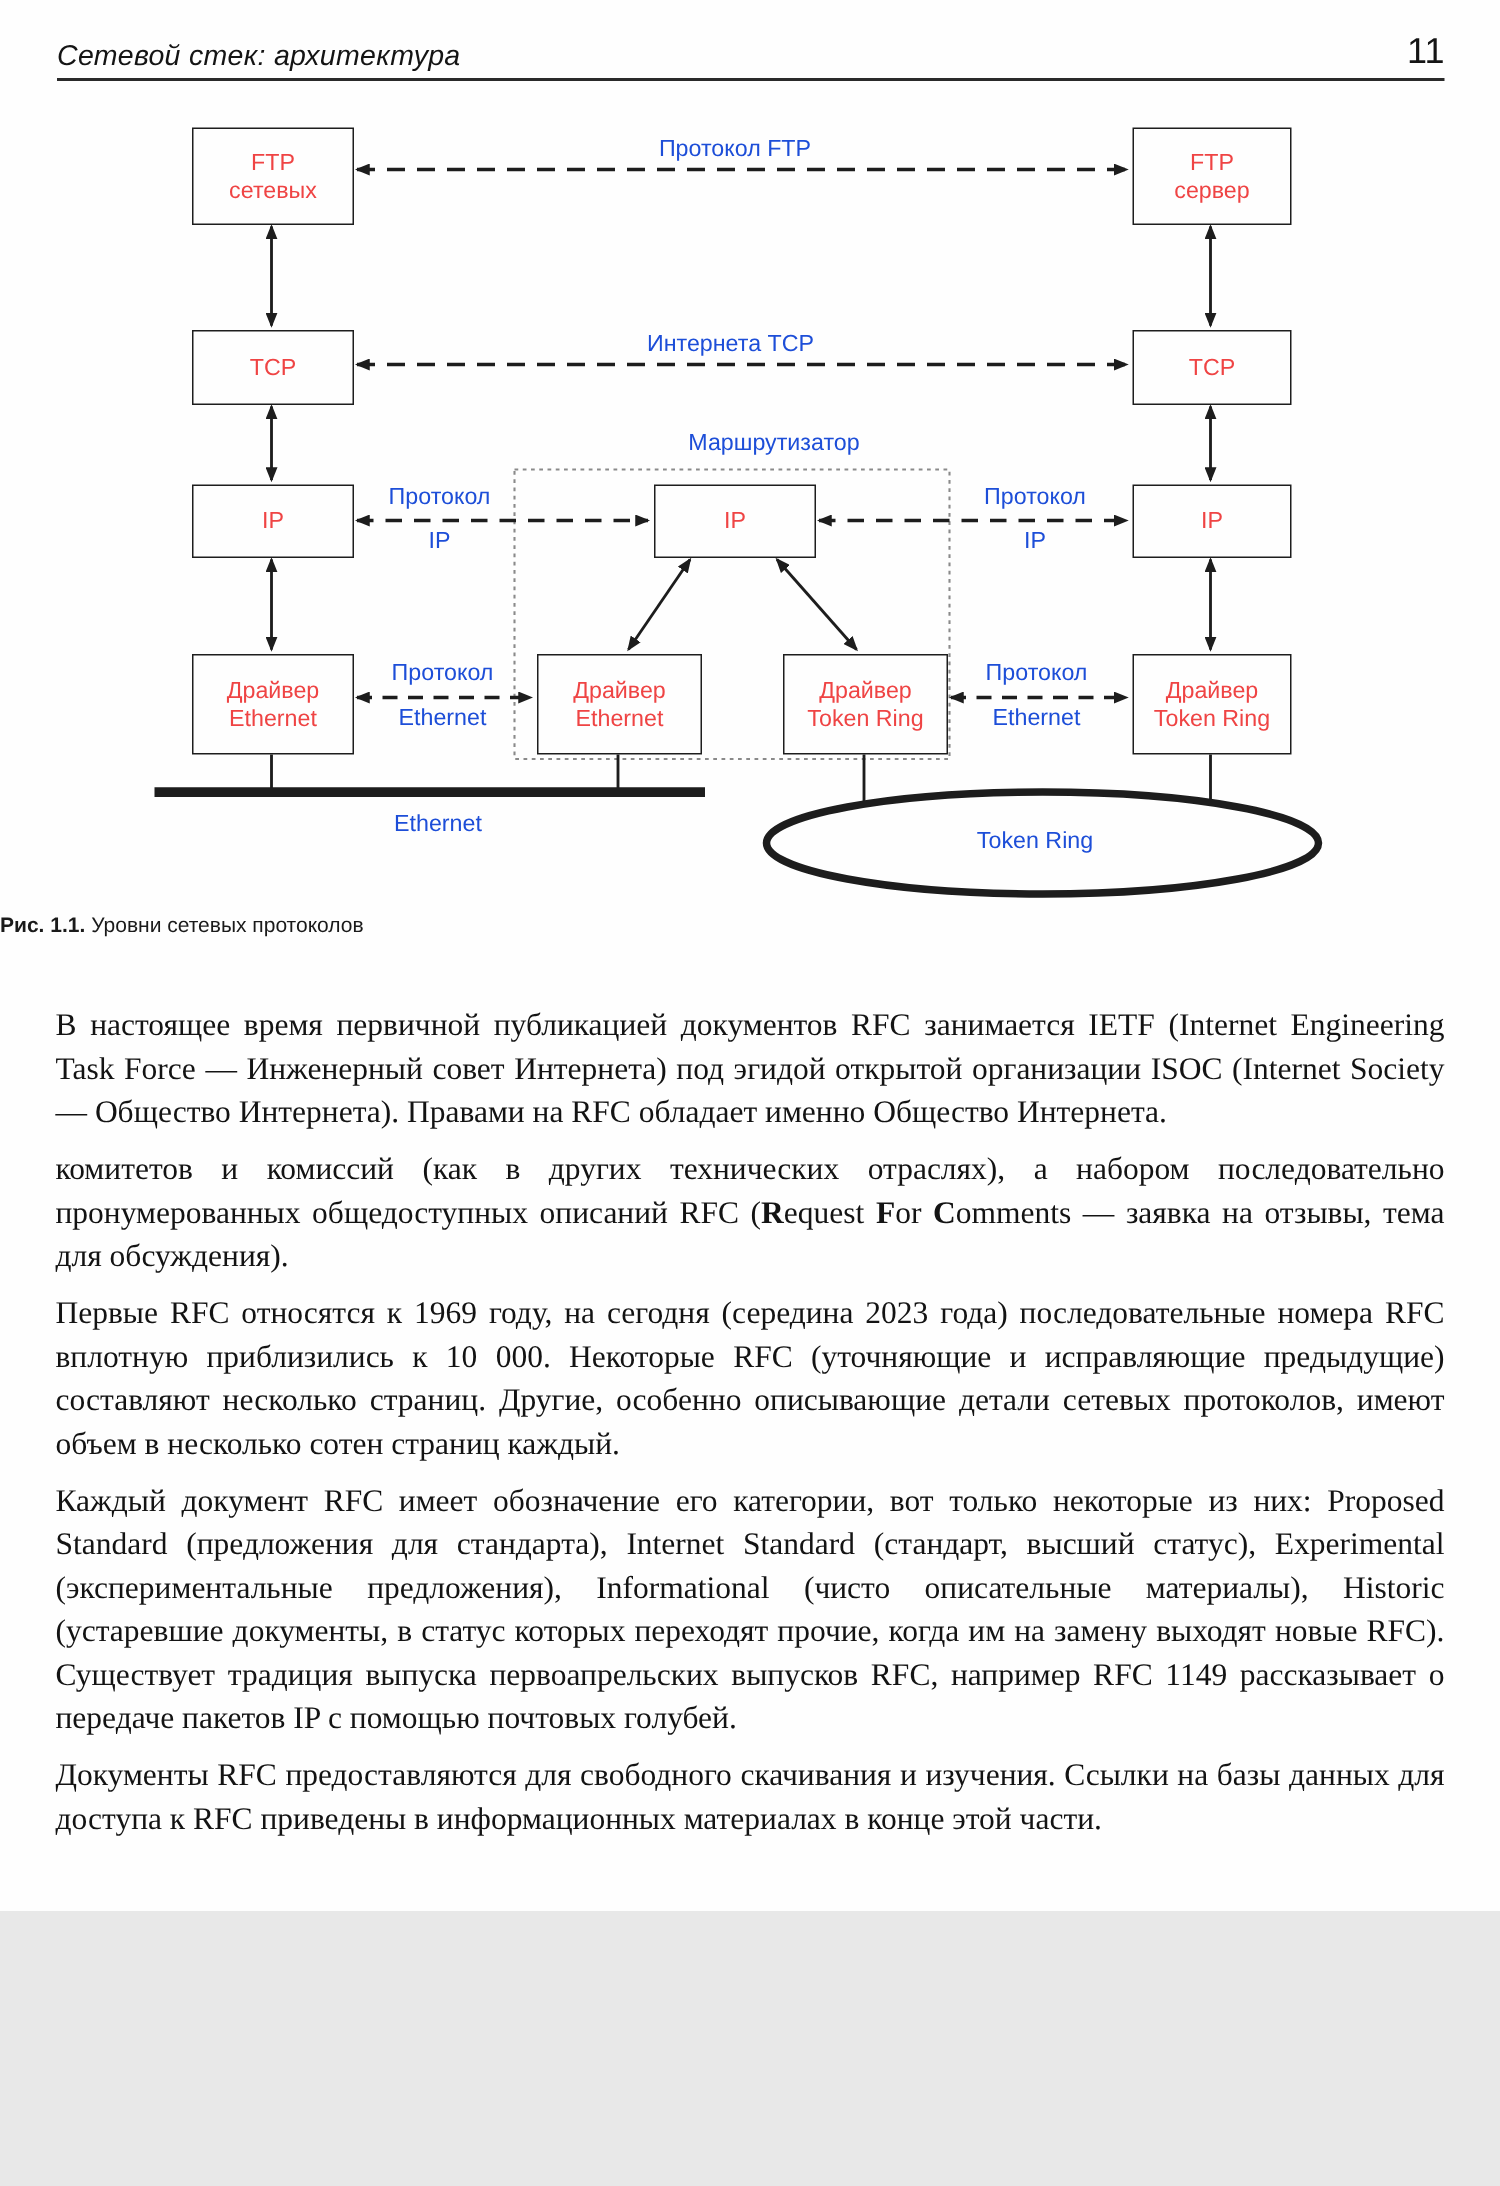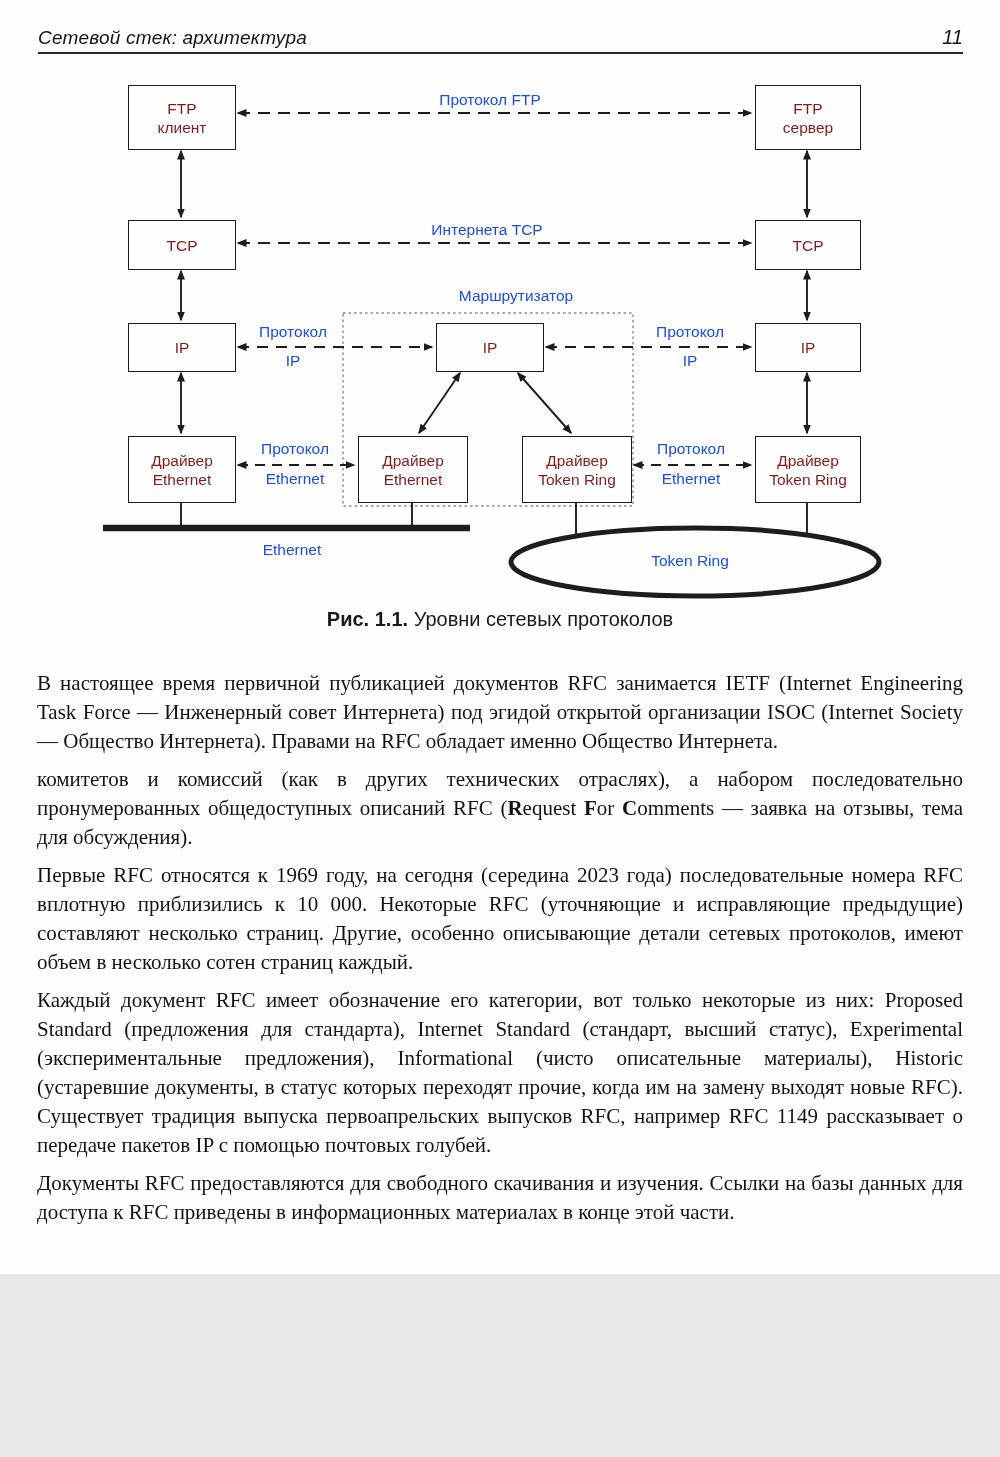--- a/index.html
+++ b/index.html
@@ -2,32 +2,32 @@
 <html><head>
 <meta charset="utf-8">
 <style>
   html,body{margin:0;padding:0;background:#e8e8e8;}
   .page{position:relative;width:1000px;height:1274px;background:#fefefe;margin:0 auto;
         font-family:"Liberation Sans",sans-serif;color:#141414;overflow:hidden;}
   
   .hdr{position:absolute;top:24px;left:38px;right:37px;height:28px;
        border-bottom:2.5px solid #2a2a2a;display:flex;justify-content:space-between;align-items:flex-end;}
   .hdr-title{font-style:italic;font-size:19px;letter-spacing:.2px;padding-bottom:3px;}
-  .hdr-num{font-style:italic;font-size:20px;padding-bottom:3px;}
+  .hdr-num{font-size:24px;padding-bottom:3px;}
   
   .diagram{position:absolute;top:75px;left:0;width:1000px;height:535px;}
   .diagram svg{position:absolute;inset:0;}
   .dbox{position:absolute;border:1.6px solid #1d1d1d;background:#fefefe;
         display:flex;flex-direction:column;justify-content:center;
-        font-size:15.5px;line-height:19px;text-align:center;color:#7f1d1d;}
+        font-size:15.5px;line-height:19px;text-align:center;color:#ef4444;}
   .dlabel{position:absolute;transform:translateX(-50%);white-space:nowrap;
           font-size:15.5px;color:#1d4ed8;background:transparent;}
   
-  .caption{position:absolute;top:608px;left:0;width:1000px;text-align:center;
-           font-size:20px;color:#1a1a1a;}
+  .caption{position:absolute;top:608px;left:0;width:1000px;text-align:left;
+           font-size:14px;color:#1a1a1a;}
   .caption b{font-weight:bold;}
   
   .bodytext{position:absolute;top:669px;left:37px;width:926px;
             font-family:"Liberation Serif",serif;font-size:21px;line-height:29px;
             text-align:justify;color:#131313;}
   .bodytext p{margin:0 0 9px 0;}
 </style>
 </head>
 <body>
 
@@ -71,21 +71,21 @@
       <line x1="576" y1="426" x2="576" y2="472" stroke="#1d1d1d" stroke-width="1.9"></line>
       <line x1="807" y1="426" x2="807" y2="460" stroke="#1d1d1d" stroke-width="1.9"></line>
 
       <line x1="103" y1="453" x2="470" y2="453" stroke="#1d1d1d" stroke-width="6.5"></line>
 
       <ellipse cx="695" cy="487" rx="184" ry="34" fill="#fefefe" stroke="#1d1d1d" stroke-width="5"></ellipse>
     </svg>
 
     <div class="dbox" style="left:128px;top:10px;width:106px;height:63px;">
       <span>FTP</span>
-      <span>клиент</span>
+      <span>сетевых</span>
     </div>
     <div class="dbox" style="left:755px;top:10px;width:104px;height:63px;">
       <span>FTP</span>
       <span>сервер</span>
     </div>
     <div class="dbox" style="left:128px;top:145px;width:106px;height:48px;">
       <span>TCP</span>
     </div>
     <div class="dbox" style="left:755px;top:145px;width:104px;height:48px;">
       <span>TCP</span>

